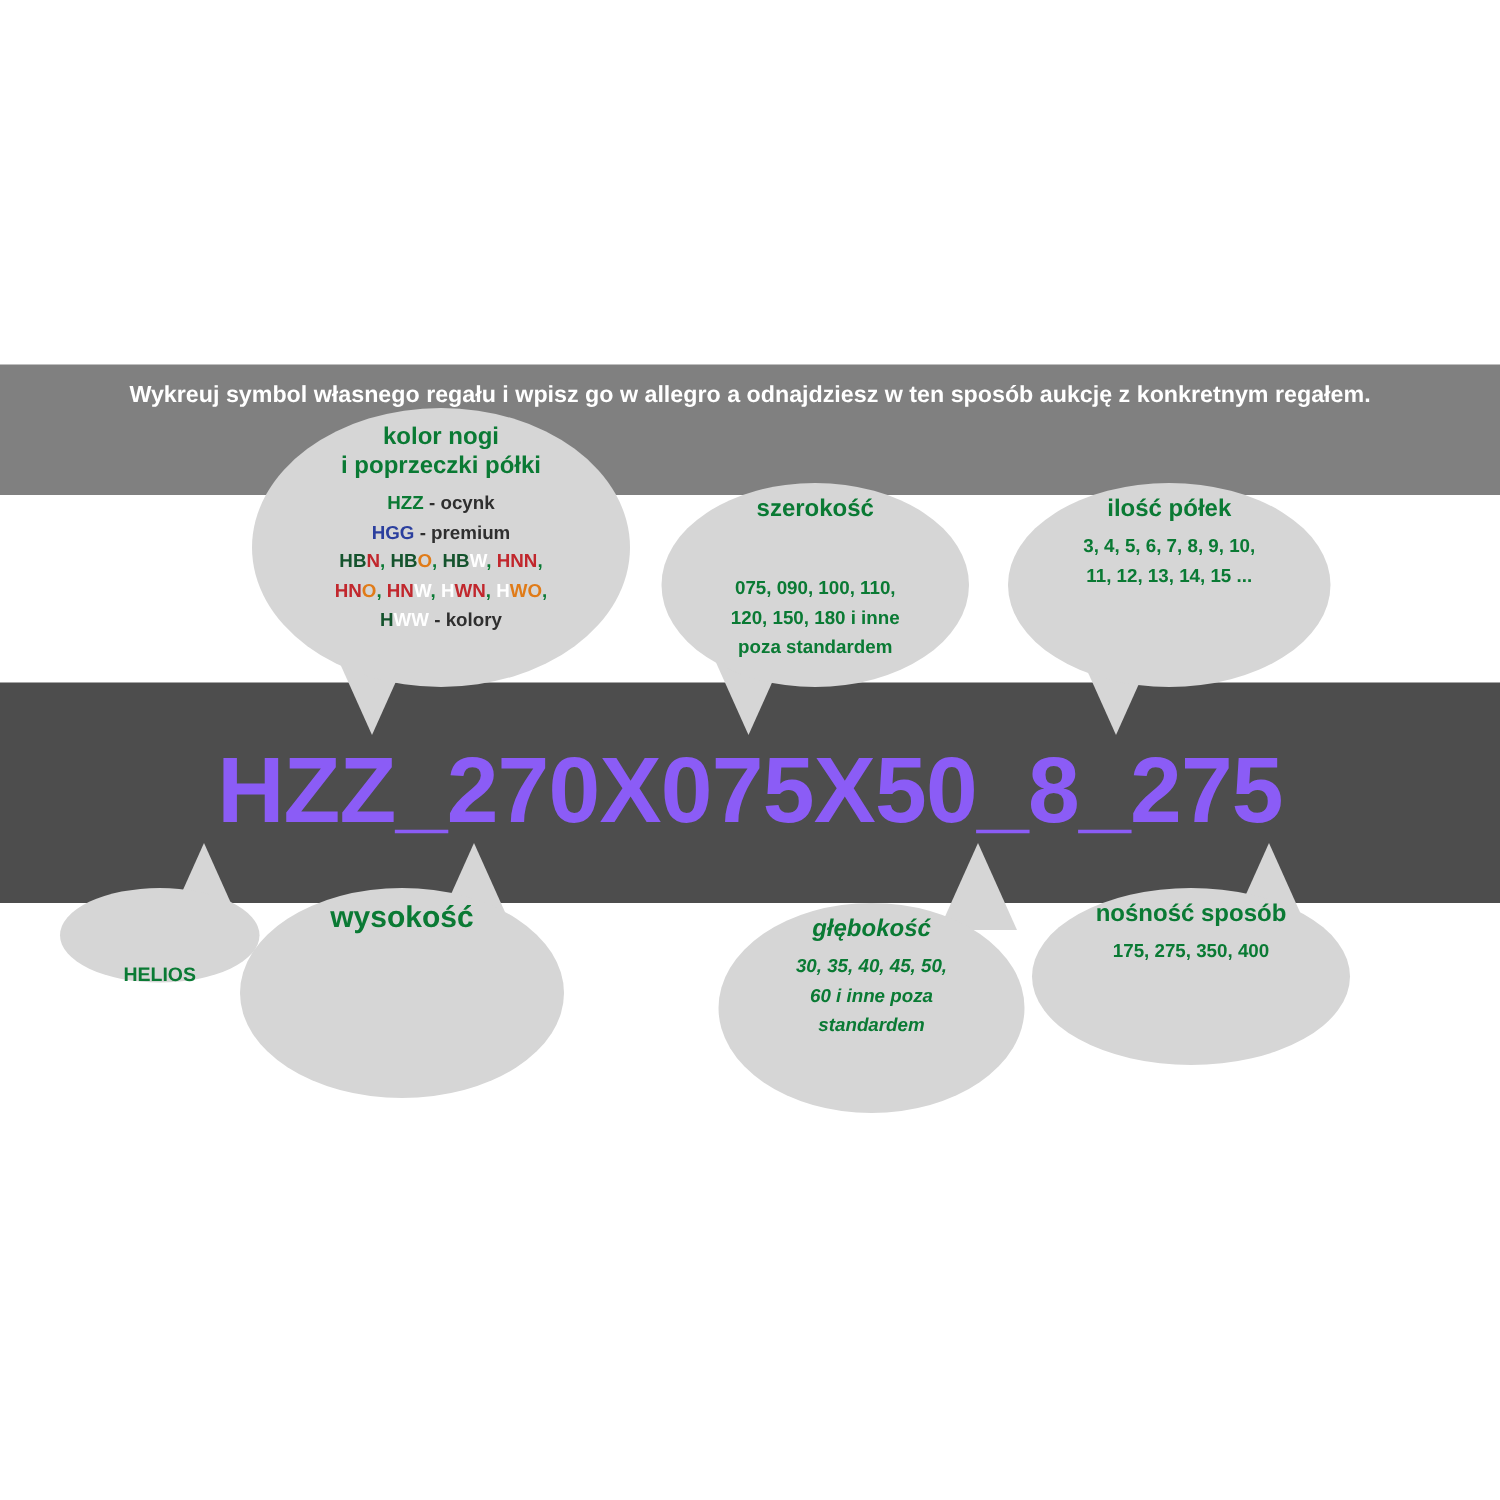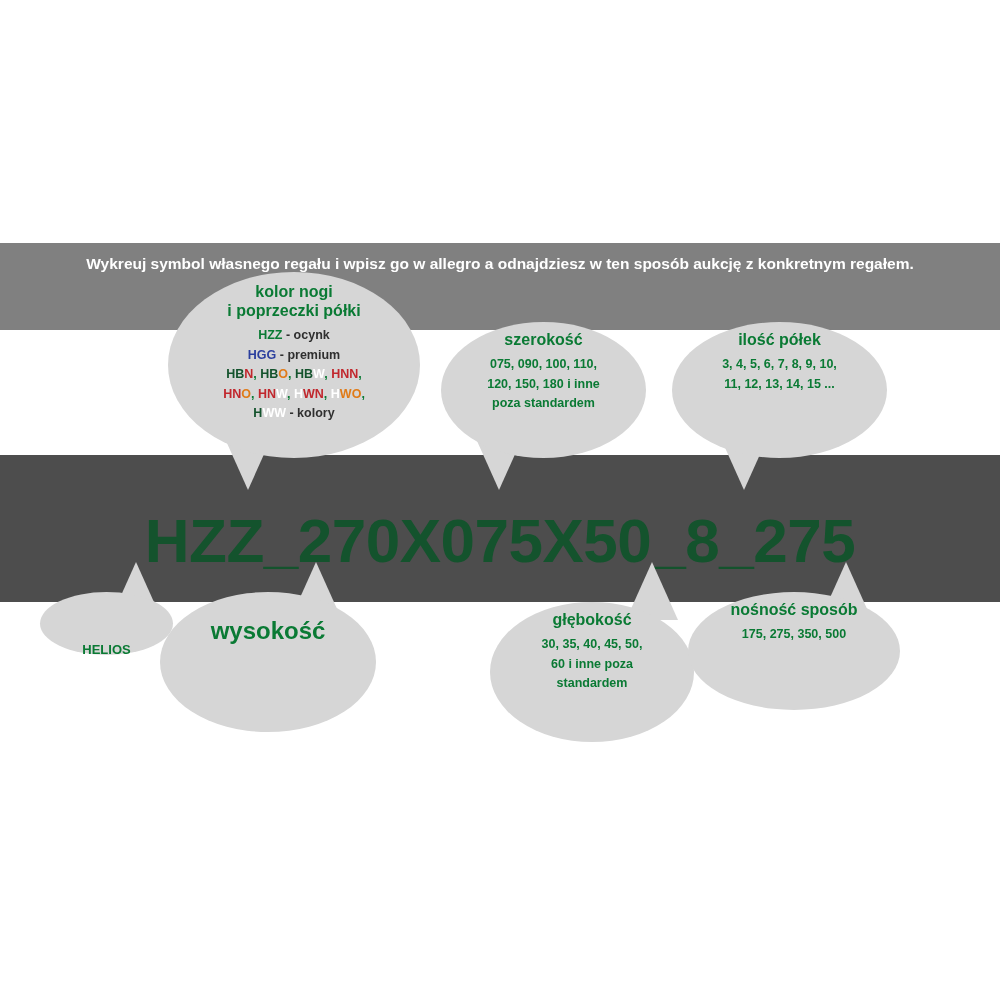--- a/index.html
+++ b/index.html
@@ -42,25 +42,25 @@
     text-align: center;
     color: #ffffff;
     font-size: 15.5px;
     font-weight: bold;
     line-height: 1.45;
   }
 
   
   .code {
     position: absolute;
-    top: 505px;
+    top: 492px;
     left: 0;
     width: 1000px;
     text-align: center;
-    color: #14532d;
+    color: #8b5cf6;
     font-size: 62px;
     font-weight: bold;
     letter-spacing: -0.5px;
   }
 
   
   .bubble {
     position: absolute;
     background: #d6d6d6;
     border-radius: 50% / 50%;
@@ -133,21 +133,21 @@
     <div class="b-body">
       <span class="c-dark"><span class="c-green">HZZ</span> - ocynk</span><br>
       <span class="c-dark"><span class="c-blue">HGG</span> - premium</span><br>
       <span><span class="c-black">HB</span><span class="c-red">N</span>, <span class="c-black">HB</span><span class="c-orange">O</span>, <span class="c-black">HB</span><span class="c-white">W</span>, <span class="c-red">H</span><span class="c-red">NN</span>,</span><br>
       <span><span class="c-red">HN</span><span class="c-orange">O</span>, <span class="c-red">HN</span><span class="c-white">W</span>, <span class="c-white">H</span><span class="c-red">WN</span>, <span class="c-white">H</span><span class="c-orange">WO</span>,</span><br>
       <span><span class="c-black">H</span><span class="c-white">WW</span> <span class="c-dark">- kolory</span></span>
     </div>
   </div>
 
   <div class="tail tail-down" style="left: 473px; top: 432px;"></div>
-  <div class="bubble" style="left: 441px; top: 322px; width: 205px; height: 136px; padding: 8px 14px;">
+  <div class="bubble" style="left: 441px; top: 322px; width: 205px; height: 136px; padding: 8px 14px; gap: 28px;">
     <div class="b-title">szerokość</div>
     <div class="b-body">
       <span>075, 090, 100, 110,</span><br>
       <span>120, 150, 180  i inne</span><br>
       <span>poza standardem</span>
     </div>
   </div>
 
   <div class="tail tail-down" style="left: 718px; top: 432px;"></div>
   <div class="bubble" style="left: 672px; top: 322px; width: 215px; height: 136px; padding: 8px 14px;">
@@ -158,34 +158,34 @@
     </div>
   </div>
 
   <div class="tail tail-up" style="left: 110px; top: 562px;"></div>
   <div class="bubble no-body" style="left: 40px; top: 592px; width: 133px; height: 63px; padding: 4px 8px;">
     <div class="b-title" style="font-size: 13px; margin-top: 46px;">HELIOS</div>
   </div>
 
   <div class="tail tail-up" style="left: 290px; top: 562px;"></div>
   <div class="bubble" style="left: 160px; top: 592px; width: 216px; height: 140px; padding: 8px 14px;">
-    <div class="b-title" style="font-size: 24px; margin-top: 17px;">wysokość</div>
+    <div class="b-title" style="font-size: 20px;">wysokość</div>
   </div>
 
   <div class="tail tail-up" style="left: 626px; top: 562px;"></div>
-  <div class="bubble" style="left: 490px; top: 602px; width: 204px; height: 140px; padding: 8px 14px;">
+  <div class="bubble" style="left: 479px; top: 602px; width: 204px; height: 140px; padding: 8px 14px; font-style: italic;">
     <div class="b-title">głębokość</div>
     <div class="b-body">
       <span>30, 35, 40, 45, 50,</span><br>
       <span>60 i inne poza</span><br>
       <span>standardem</span>
     </div>
   </div>
 
   <div class="tail tail-up" style="left: 820px; top: 562px;"></div>
   <div class="bubble" style="left: 688px; top: 592px; width: 212px; height: 118px; padding: 8px 14px;">
     <div class="b-title">nośność sposób</div>
     <div class="b-body">
-      <span>175, 275, 350, 500</span>
+      <span>175, 275, 350, 400</span>
     </div>
   </div>
 
 </div>
 
 </body></html>

